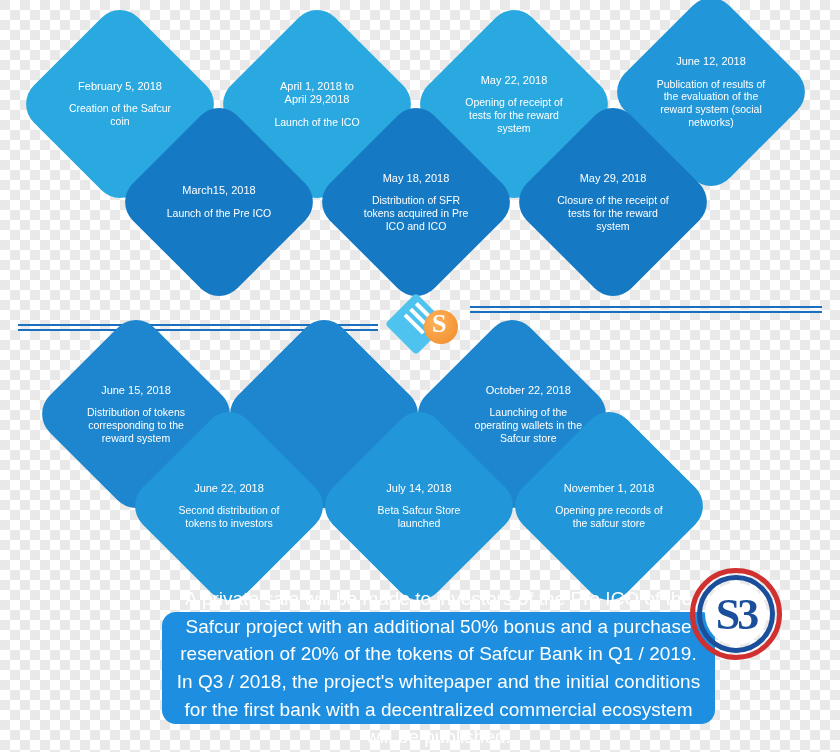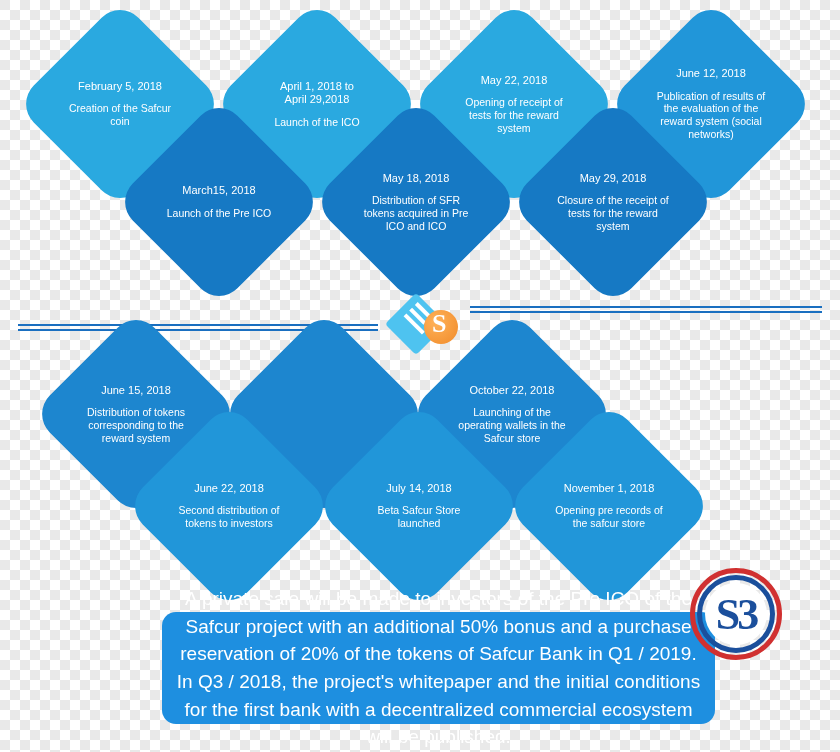--- a/index.html
+++ b/index.html
@@ -139,21 +139,21 @@
   </div>
 
   <div class="node c-light" style="left:440px;top:30px;width:148px;height:148px;">
     <span class="shape"></span>
     <span class="txt">
       <span class="date">May 22, 2018</span>
       <span class="label">Opening of receipt of tests for the reward system</span>
     </span>
   </div>
 
-  <div class="node c-mid" style="left:637px;top:30px;width:148px;height:148px;justify-content:center;">
+  <div class="node c-mid" style="left:637px;top:18px;width:148px;height:148px;justify-content:center;">
     <span class="shape"></span>
     <span class="txt">
       <span class="date">June 12, 2018</span>
       <span class="label">Publication of results of the evaluation of the reward system (social networks)</span>
     </span>
   </div>
 
   <div class="node c-dark" style="left:145px;top:128px;width:148px;height:148px;">
     <span class="shape"></span>
     <span class="txt">
@@ -197,21 +197,21 @@
     <span class="txt">
       <span class="date">June 15, 2018</span>
       <span class="label">Distribution of tokens corresponding to the reward system</span>
     </span>
   </div>
 
   <div class="node c-blue" style="left:250px;top:340px;width:148px;height:148px;">
     <span class="shape"></span>
   </div>
 
-  <div class="node c-blue" style="left:438px;top:340px;width:148px;height:148px;">
+  <div class="node c-blue" style="left:438px;top:340px;width:148px;height:148px;justify-content:flex-end;">
     <span class="shape"></span>
     <span class="txt">
       <span class="date">October 22, 2018</span>
       <span class="label">Launching of the operating wallets in the Safcur store</span>
     </span>
   </div>
 
 
   <div class="node c-mid" style="left:155px;top:432px;width:148px;height:148px;">
     <span class="shape"></span>

